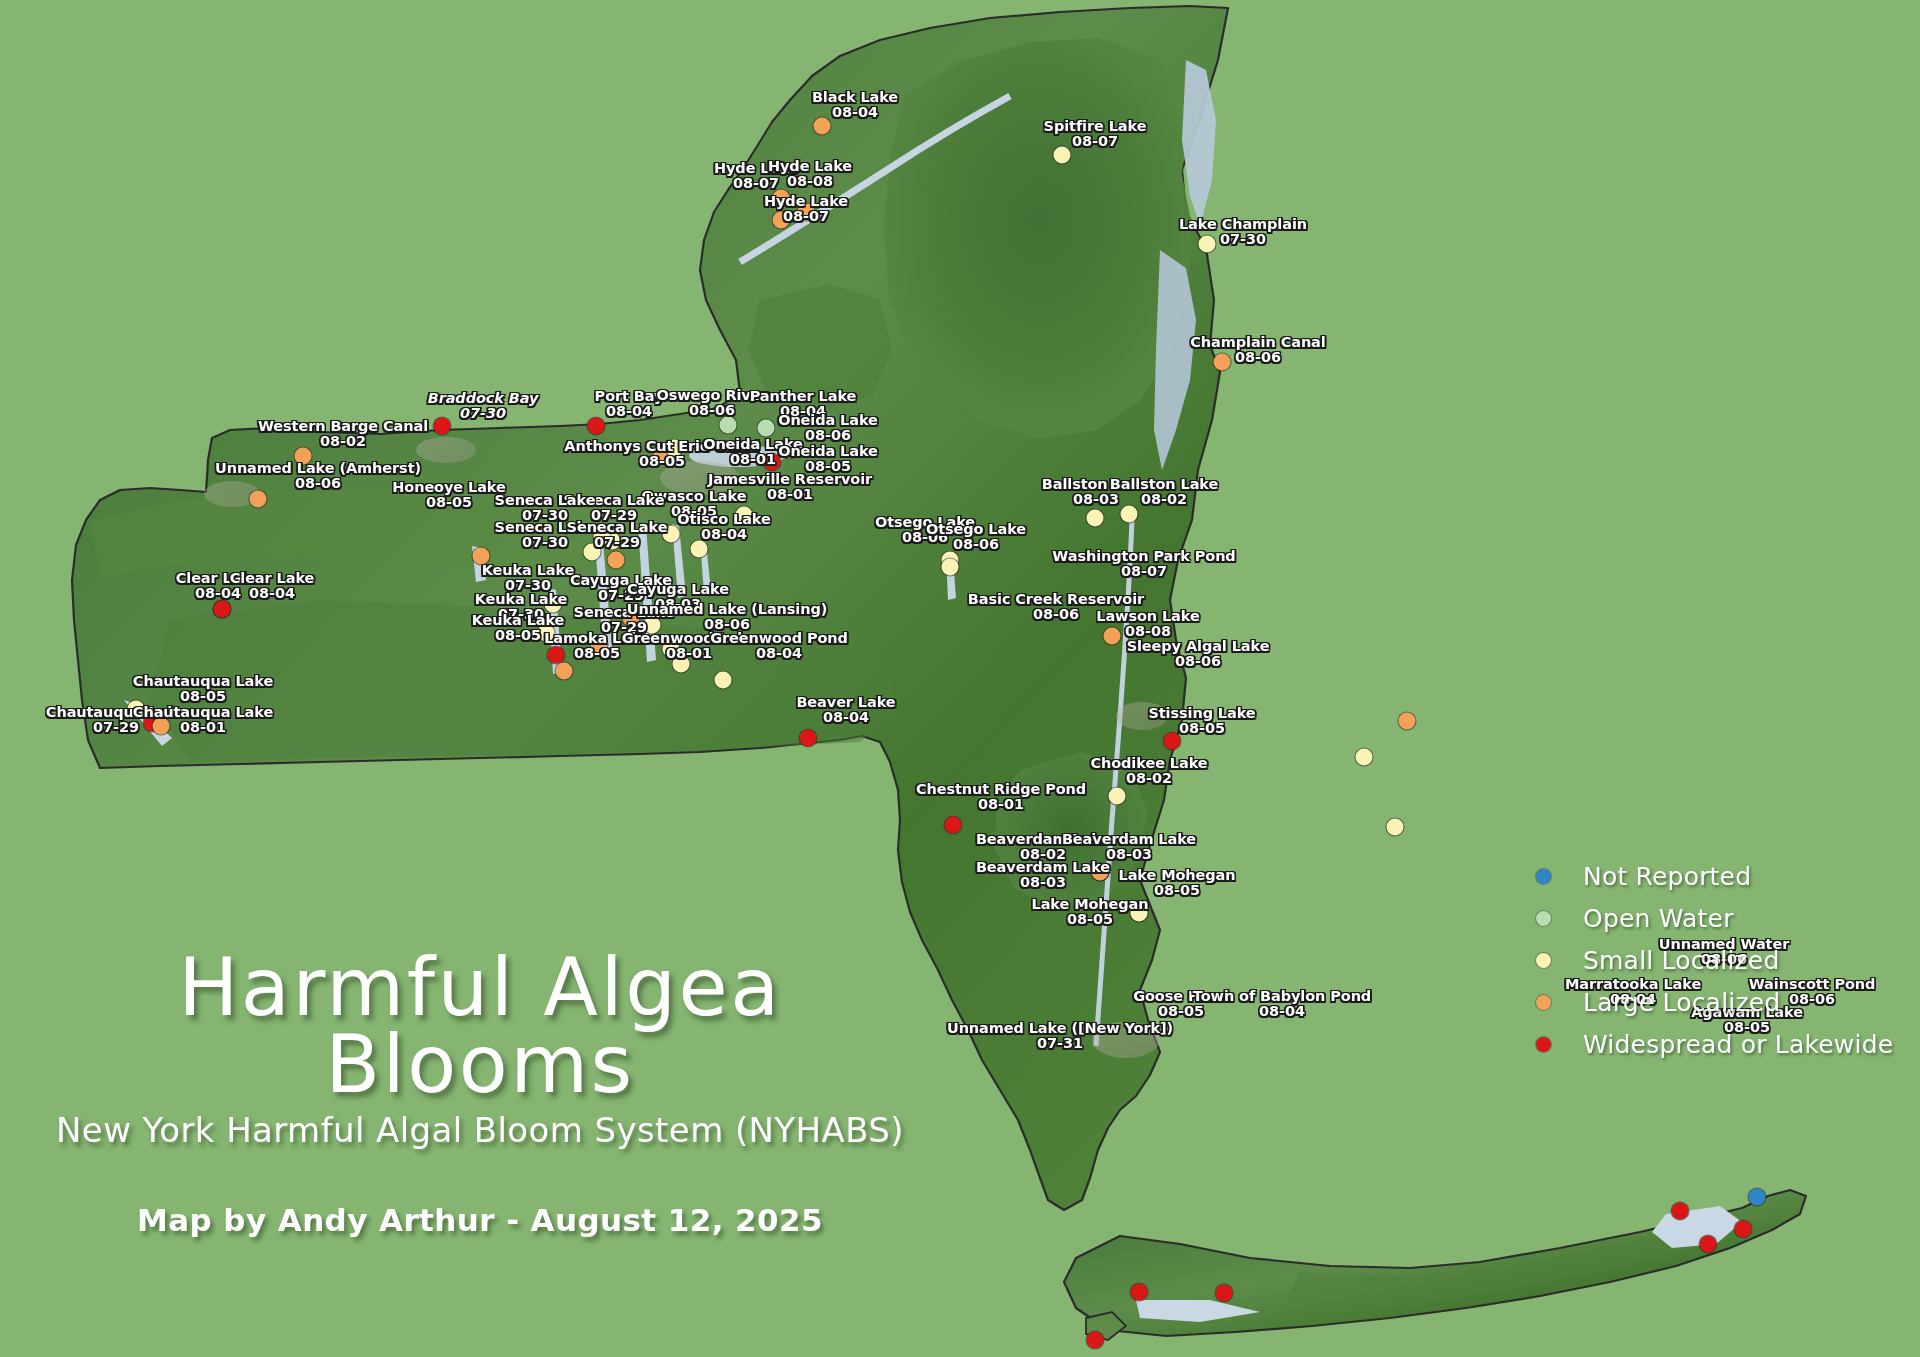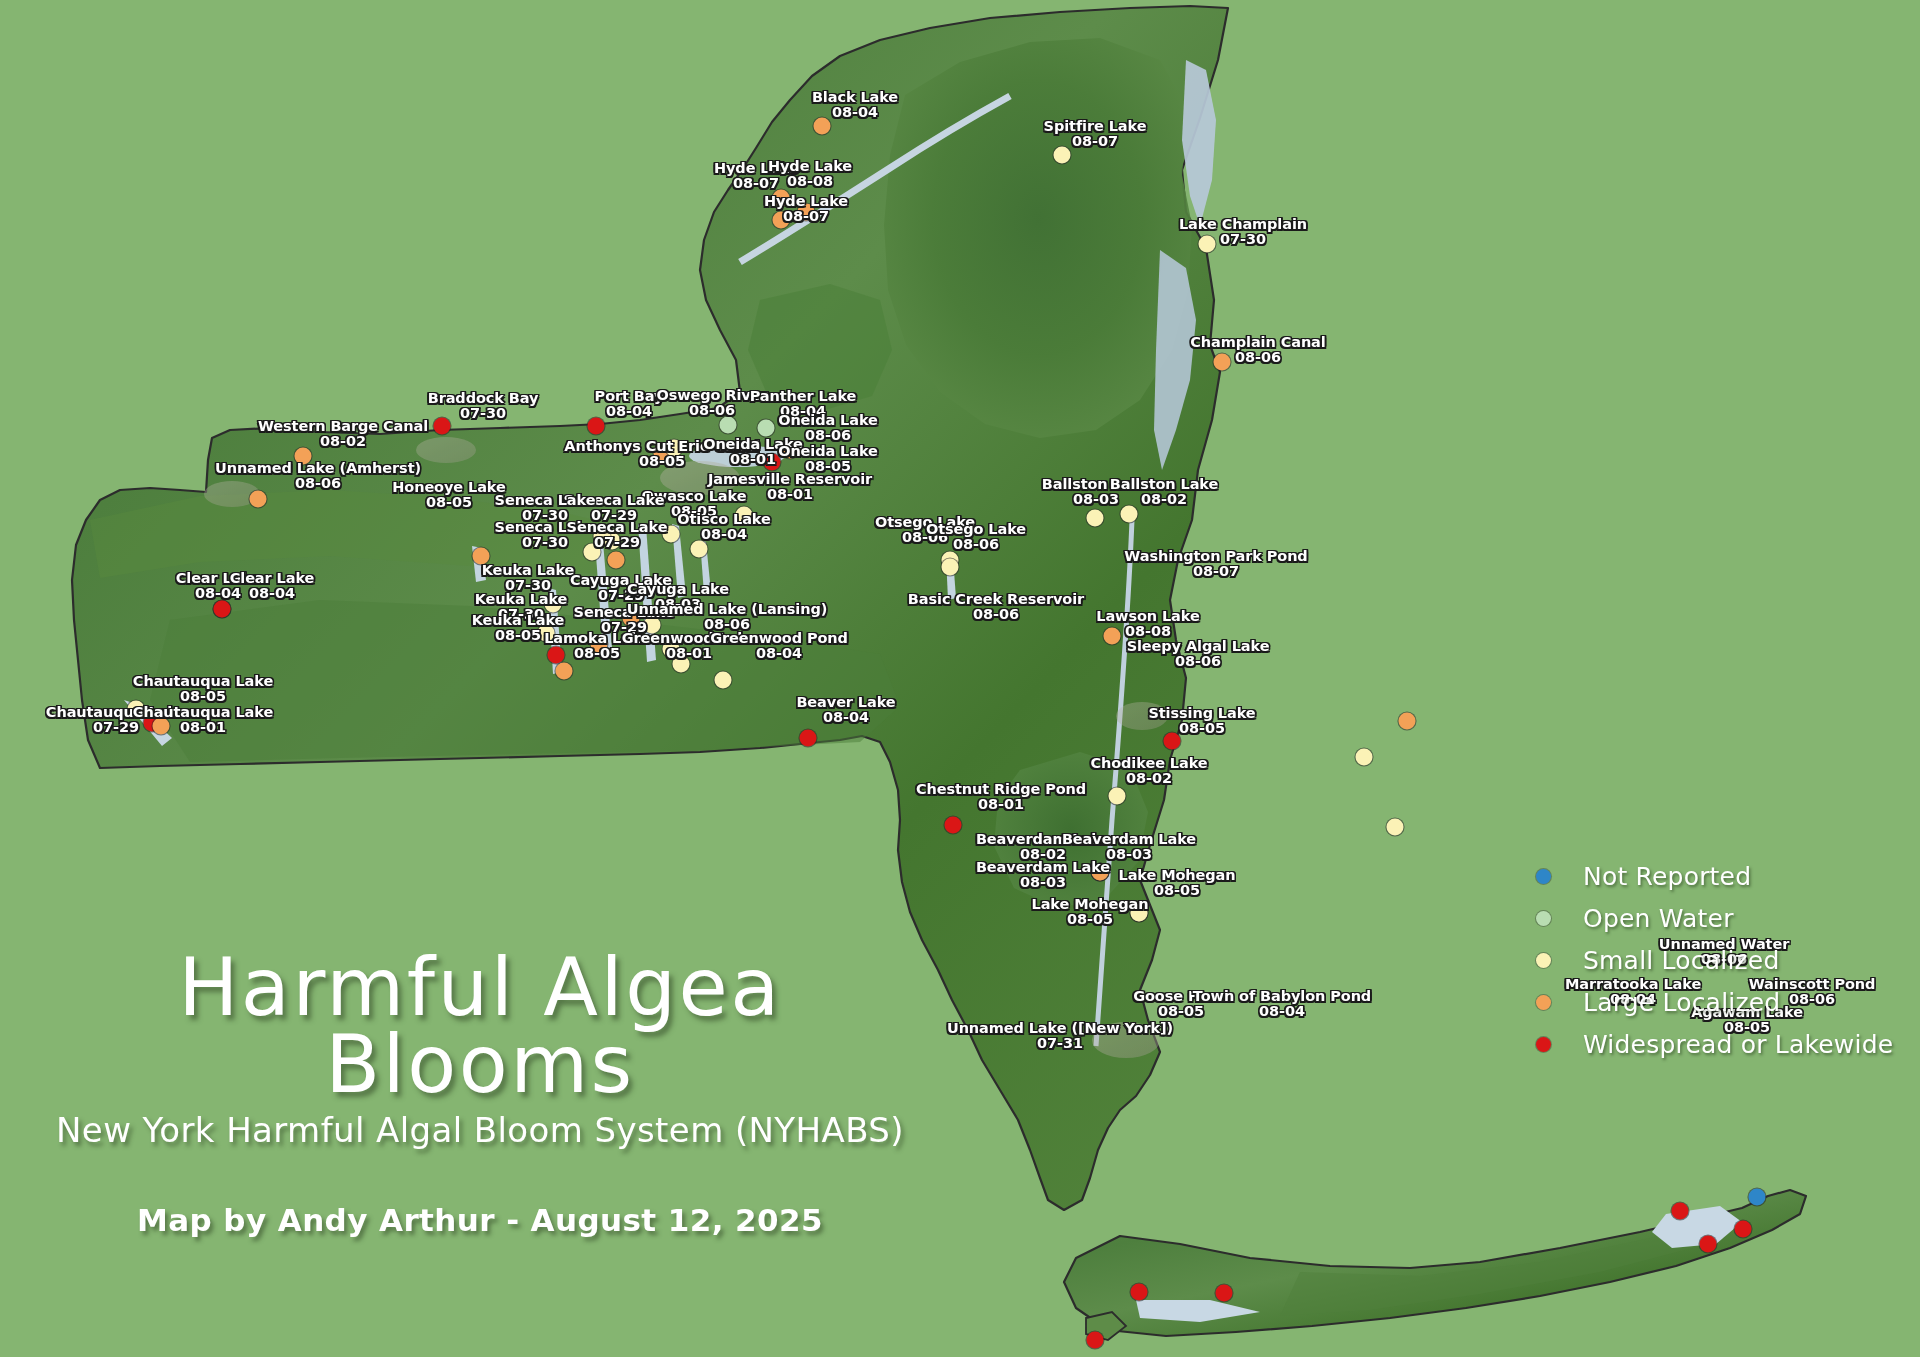--- a/index.html
+++ b/index.html
@@ -337,21 +337,21 @@
         <span class="ldate">08-07</span>
       </div>
       <div class="plabel ta-c" style="left: 1243px; top: 248px;">
         <span class="lname">Lake Champlain</span>
         <span class="ldate">07-30</span>
       </div>
       <div class="plabel ta-c" style="left: 1258px; top: 366px;">
         <span class="lname">Champlain Canal</span>
         <span class="ldate">08-06</span>
       </div>
-      <div class="plabel ta-c" style="left: 483px; top: 422px;">
+      <div class="plabel ta-c" style="left: 483px; top: 422px; font-style: italic;">
         <span class="lname">Braddock Bay</span>
         <span class="ldate">07-30</span>
       </div>
       <div class="plabel ta-c" style="left: 343px; top: 450px;">
         <span class="lname">Western Barge Canal</span>
         <span class="ldate">08-02</span>
       </div>
       <div class="plabel ta-c" style="left: 629px; top: 420px;">
         <span class="lname">Port Bay</span>
         <span class="ldate">08-04</span>
@@ -425,21 +425,21 @@
         <span class="ldate">07-29</span>
       </div>
       <div class="plabel ta-c" style="left: 925px; top: 546px;">
         <span class="lname">Otsego Lake</span>
         <span class="ldate">08-06</span>
       </div>
       <div class="plabel ta-c" style="left: 976px; top: 553px;">
         <span class="lname">Otsego Lake</span>
         <span class="ldate">08-06</span>
       </div>
-      <div class="plabel ta-c" style="left: 1216px; top: 580px;">
+      <div class="plabel ta-c" style="left: 1144px; top: 580px;">
         <span class="lname">Washington Park Pond</span>
         <span class="ldate">08-07</span>
       </div>
       <div class="plabel ta-c" style="left: 218px; top: 602px;">
         <span class="lname">Clear Lake</span>
         <span class="ldate">08-04</span>
       </div>
       <div class="plabel ta-c" style="left: 272px; top: 602px;">
         <span class="lname">Clear Lake</span>
         <span class="ldate">08-04</span>
@@ -449,21 +449,21 @@
         <span class="ldate">07-30</span>
       </div>
       <div class="plabel ta-c" style="left: 621px; top: 604px;">
         <span class="lname">Cayuga Lake</span>
         <span class="ldate">07-29</span>
       </div>
       <div class="plabel ta-c" style="left: 678px; top: 613px;">
         <span class="lname">Cayuga Lake</span>
         <span class="ldate">08-03</span>
       </div>
-      <div class="plabel ta-c" style="left: 996px; top: 623px;">
+      <div class="plabel ta-c" style="left: 1056px; top: 623px;">
         <span class="lname">Basic Creek Reservoir</span>
         <span class="ldate">08-06</span>
       </div>
       <div class="plabel ta-c" style="left: 1148px; top: 640px;">
         <span class="lname">Lawson Lake</span>
         <span class="ldate">08-08</span>
       </div>
       <div class="plabel ta-c" style="left: 521px; top: 623px;">
         <span class="lname">Keuka Lake</span>
         <span class="ldate">07-30</span>

